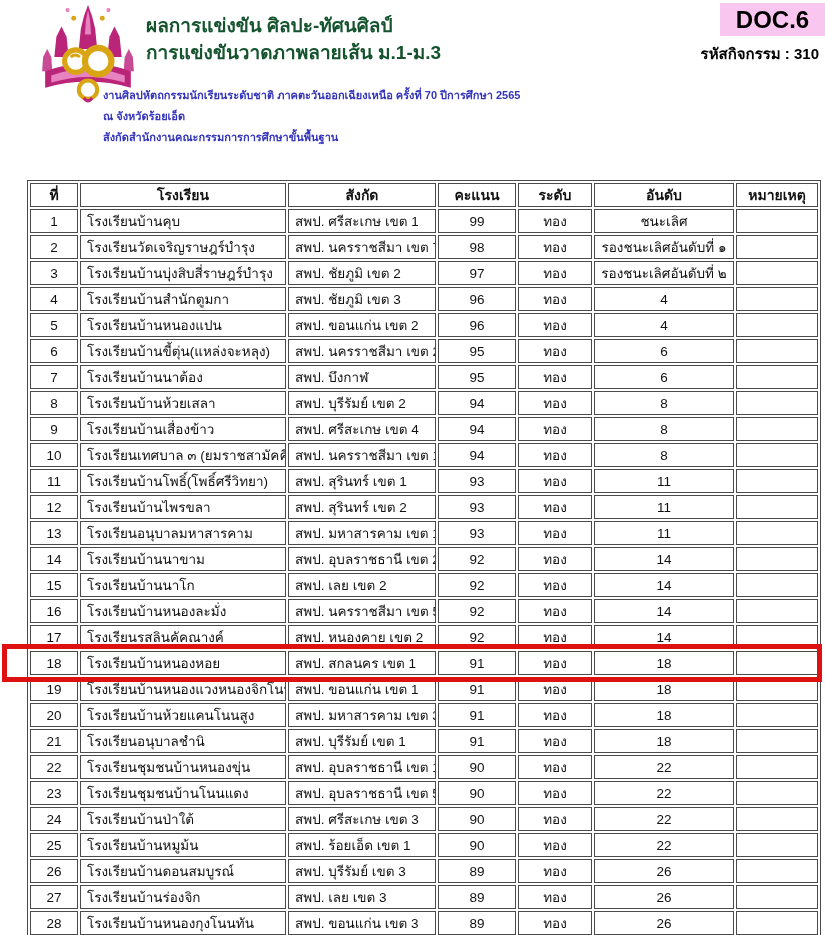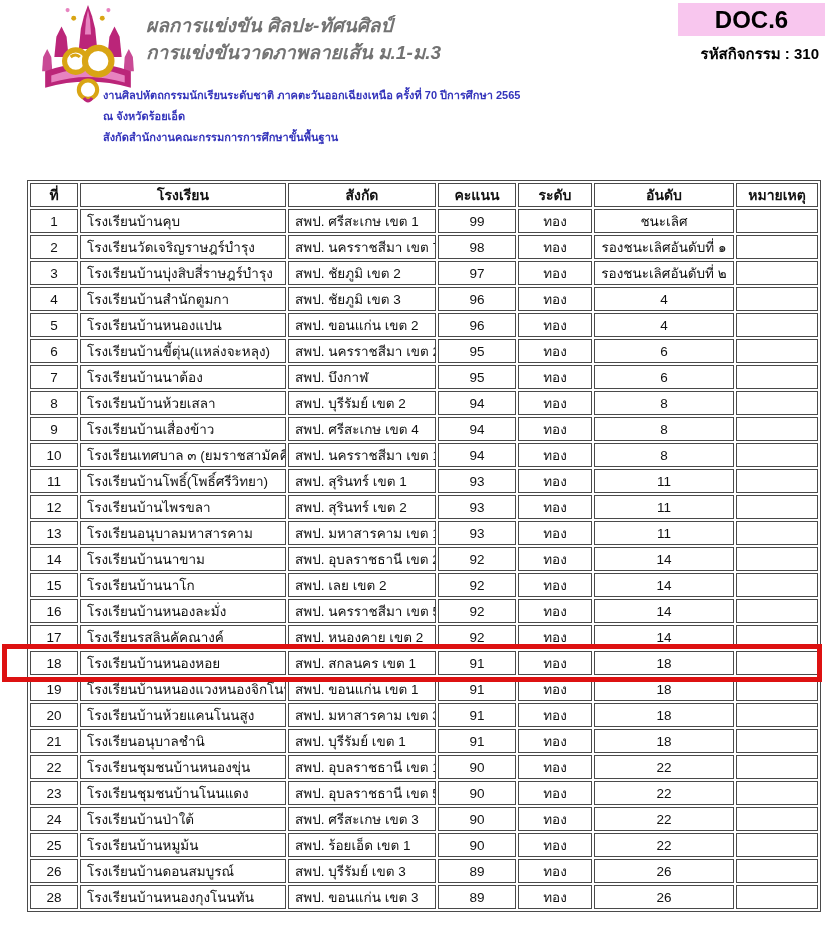--- a/index.html
+++ b/index.html
@@ -14,30 +14,29 @@
 
   
   .logo {
     position: absolute;
     left: 36px; top: 4px;
     width: 104px; height: 102px;
   }
   .titles {
     position: absolute;
     left: 146px; top: 12px;
-    color: #737373;
+    color: #14532d;
     font-weight: bold;
     font-size: 19px;
     line-height: 27px;
-    font-style: italic;
   }
   .doc-badge {
     position: absolute;
     right: 0; top: 3px;
-    width: 147px; height: 33px;
+    width: 105px; height: 33px;
     background: #f8c6ee;
     color: #000;
     font-size: 24px;
     font-weight: bold;
     text-align: center;
     line-height: 33px;
   }
   .activity-code {
     position: absolute;
     right: 6px; top: 42px;
@@ -382,20 +381,29 @@
       <tr>
         <td class="c">26</td>
         <td class="l">โรงเรียนบ้านดอนสมบูรณ์</td>
         <td class="l">สพป. บุรีรัมย์ เขต 3</td>
         <td class="c">89</td>
         <td class="c">ทอง</td>
         <td class="c">26</td>
         <td class="c"></td>
       </tr>
       <tr>
+        <td class="c">27</td>
+        <td class="l">โรงเรียนบ้านร่องจิก</td>
+        <td class="l">สพป. เลย เขต 3</td>
+        <td class="c">89</td>
+        <td class="c">ทอง</td>
+        <td class="c">26</td>
+        <td class="c"></td>
+      </tr>
+      <tr>
         <td class="c">28</td>
         <td class="l">โรงเรียนบ้านหนองกุงโนนทัน</td>
         <td class="l">สพป. ขอนแก่น เขต 3</td>
         <td class="c">89</td>
         <td class="c">ทอง</td>
         <td class="c">26</td>
         <td class="c"></td>
       </tr>
     </tbody>
 </table>

